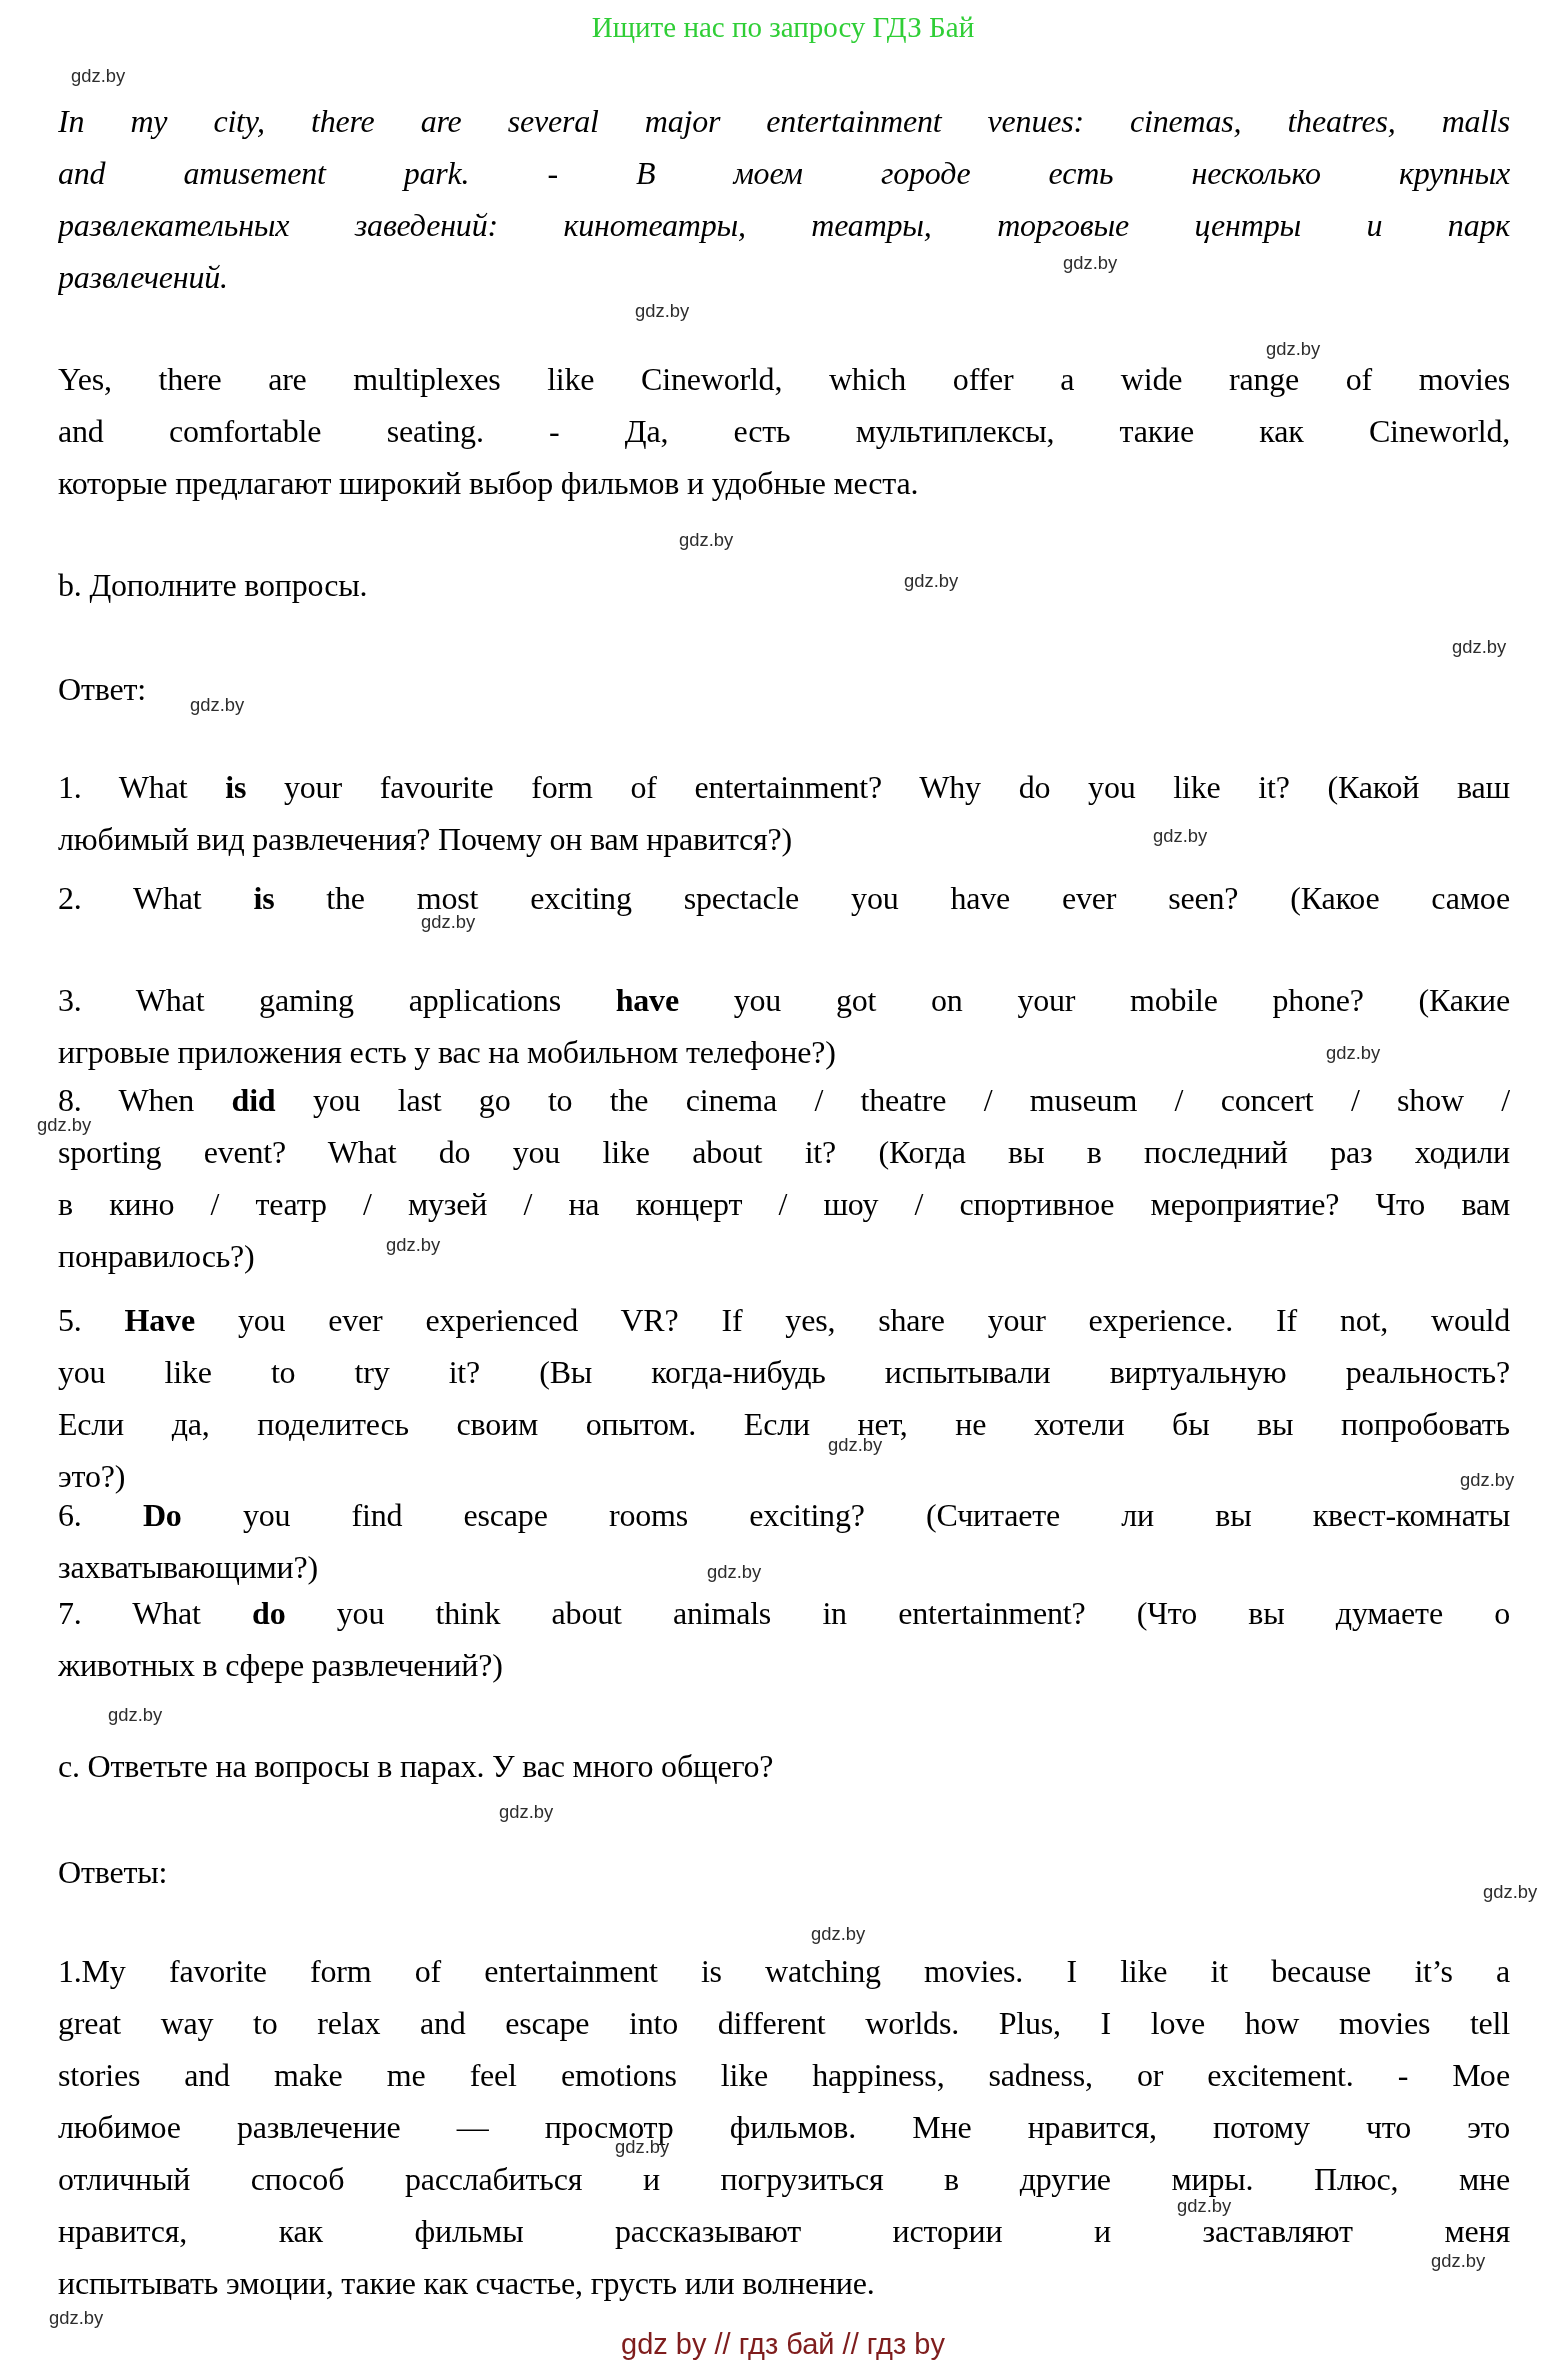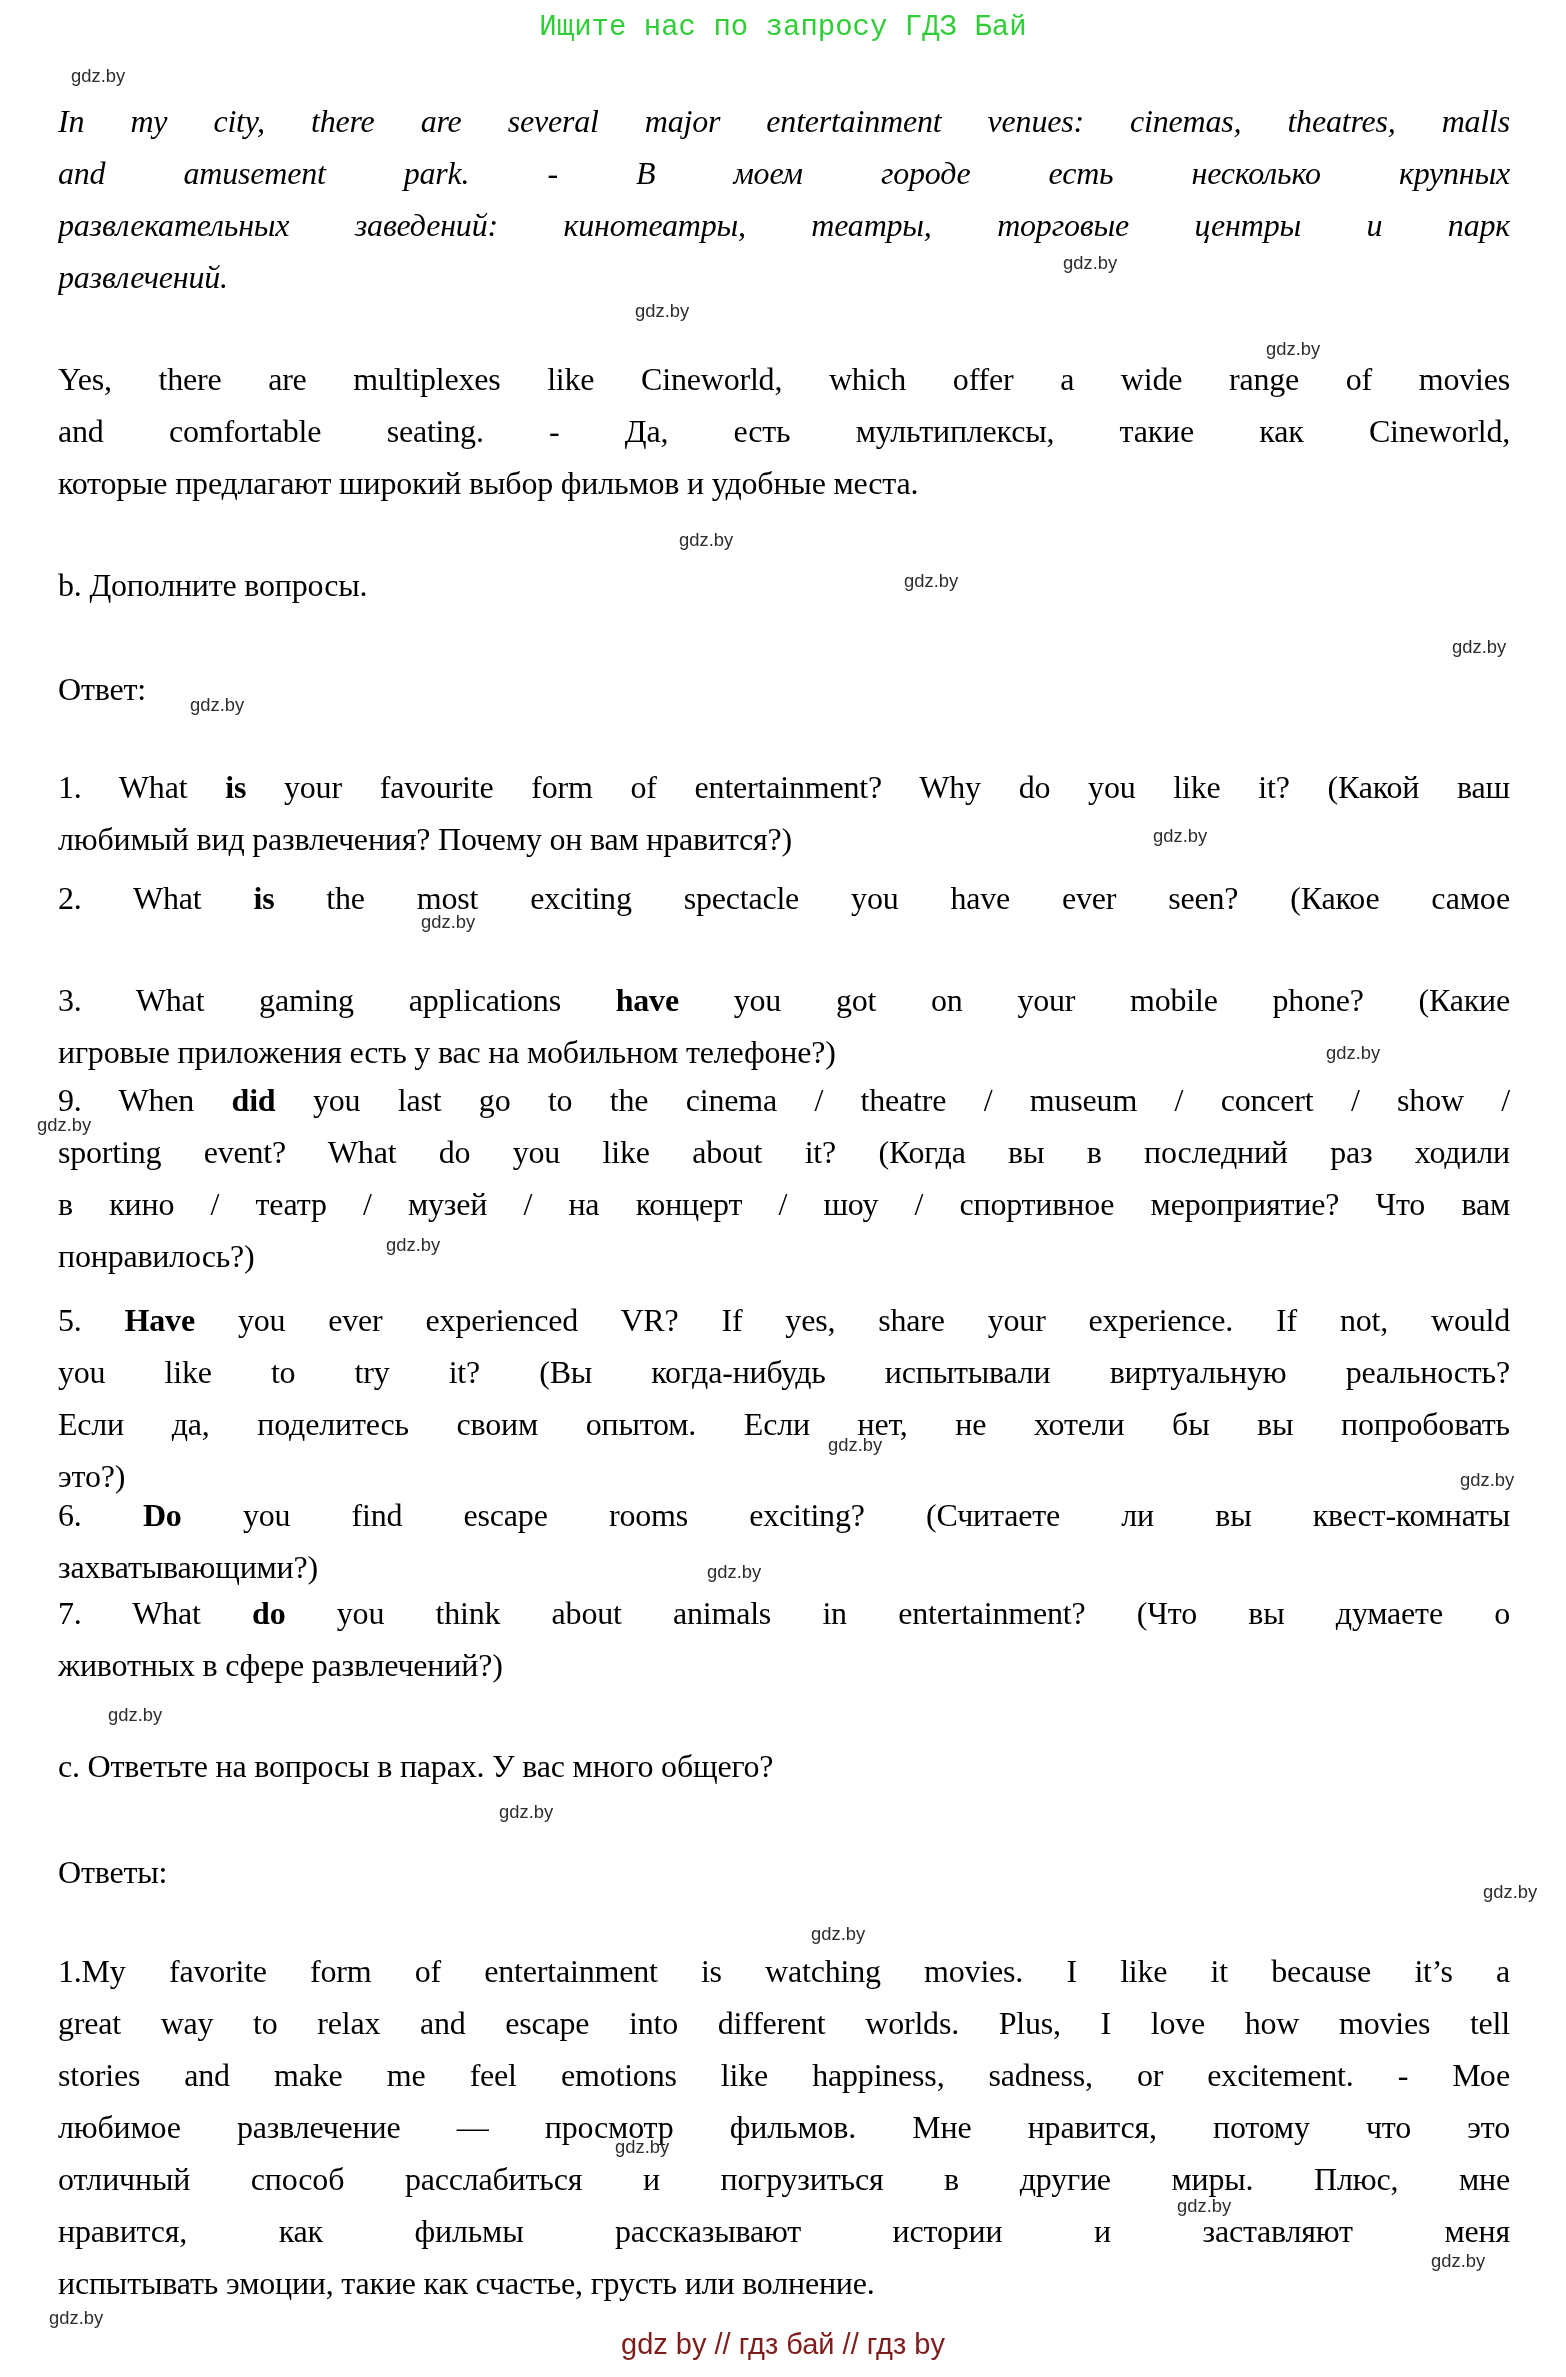--- a/index.html
+++ b/index.html
@@ -15,21 +15,21 @@
     overflow: hidden;
     font-family: "Liberation Serif", "DejaVu Serif", serif;
     color: #000000;
   }
   .site-banner {
     position: absolute;
     top: 10.8px;
     left: 0;
     width: 100%;
     text-align: center;
-    font-family: Liberation Mono, monospace;
+    font-family: Liberation Serif, serif;
     font-size: 29px;
     font-weight: 400;
   }
   .text-block {
     position: absolute;
     left: 58px;
     width: 1452px;
     font-size: 32px;
     line-height: 52px;
     letter-spacing: -0.2px;
@@ -95,21 +95,21 @@
         <div class="text-line last"><span>любимый вид развлечения? Почему он вам нравится?)</span></div>
       </div>
       <div class="text-block" style="top: 872px;">
         <div class="text-line"><span>2. What </span><span class="bold">is</span><span> the most exciting spectacle you have ever seen? (Какое самое</span></div>
       </div>
       <div class="text-block" style="top: 974px;">
         <div class="text-line"><span>3. What gaming applications </span><span class="bold">have</span><span> you got on your mobile phone? (Какие</span></div>
         <div class="text-line last"><span>игровые приложения есть у вас на мобильном телефоне?)</span></div>
       </div>
       <div class="text-block" style="top: 1074px;">
-        <div class="text-line"><span>9. When </span><span class="bold">did</span><span> you last go to the cinema / theatre / museum / concert / show /</span></div>
+        <div class="text-line"><span>8. When </span><span class="bold">did</span><span> you last go to the cinema / theatre / museum / concert / show /</span></div>
         <div class="text-line"><span>sporting event? What do you like about it? (Когда вы в последний раз ходили</span></div>
         <div class="text-line"><span>в кино / театр / музей / на концерт / шоу / спортивное мероприятие? Что вам</span></div>
         <div class="text-line last"><span>понравилось?)</span></div>
       </div>
       <div class="text-block" style="top: 1282px; margin-top: 12px;">
         <div class="text-line"><span>5. </span><span class="bold">Have</span><span> you ever experienced VR? If yes, share your experience. If not, would</span></div>
         <div class="text-line"><span>you like to try it? (Вы когда-нибудь испытывали виртуальную реальность?</span></div>
         <div class="text-line"><span>Если да, поделитесь своим опытом. Если нет, не хотели бы вы попробовать</span></div>
         <div class="text-line last"><span>это?)</span></div>
       </div>

